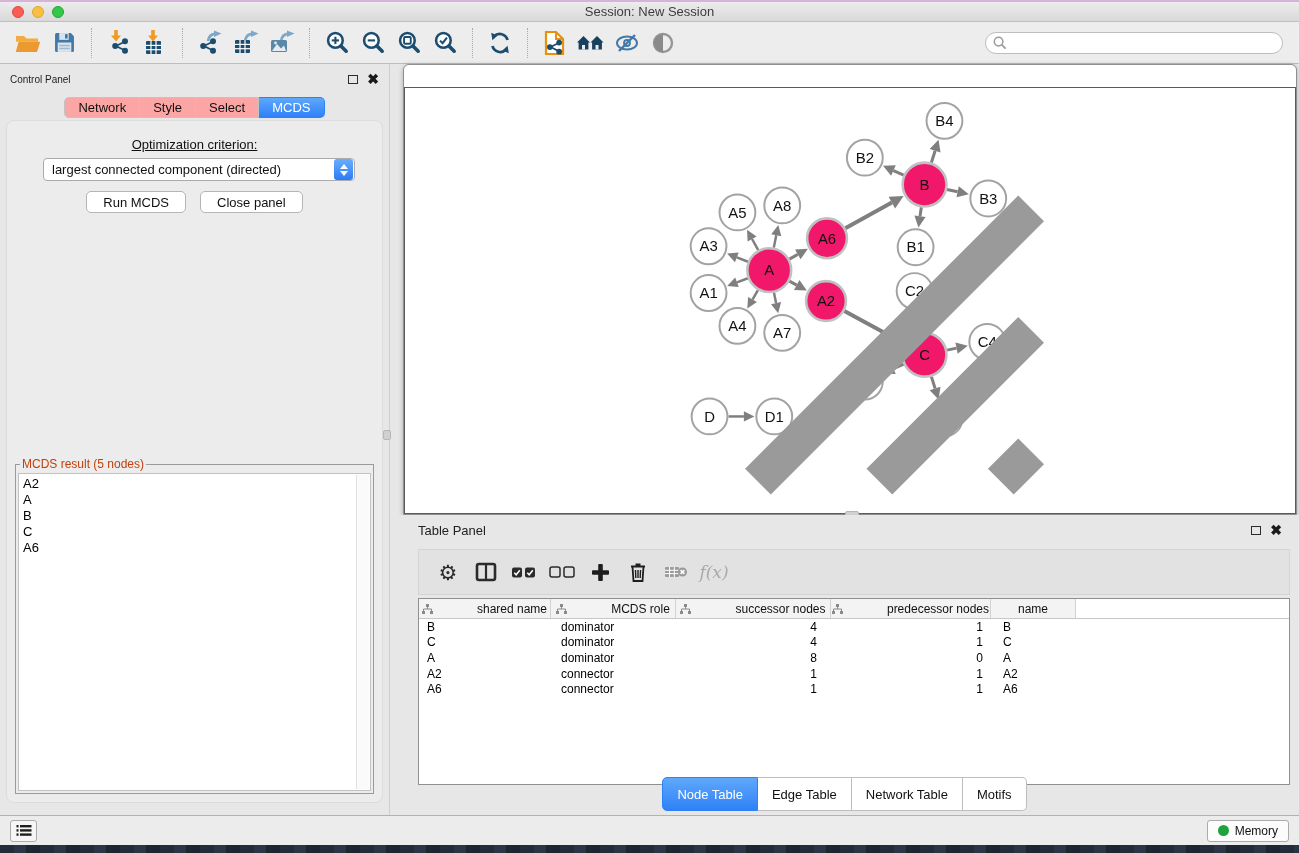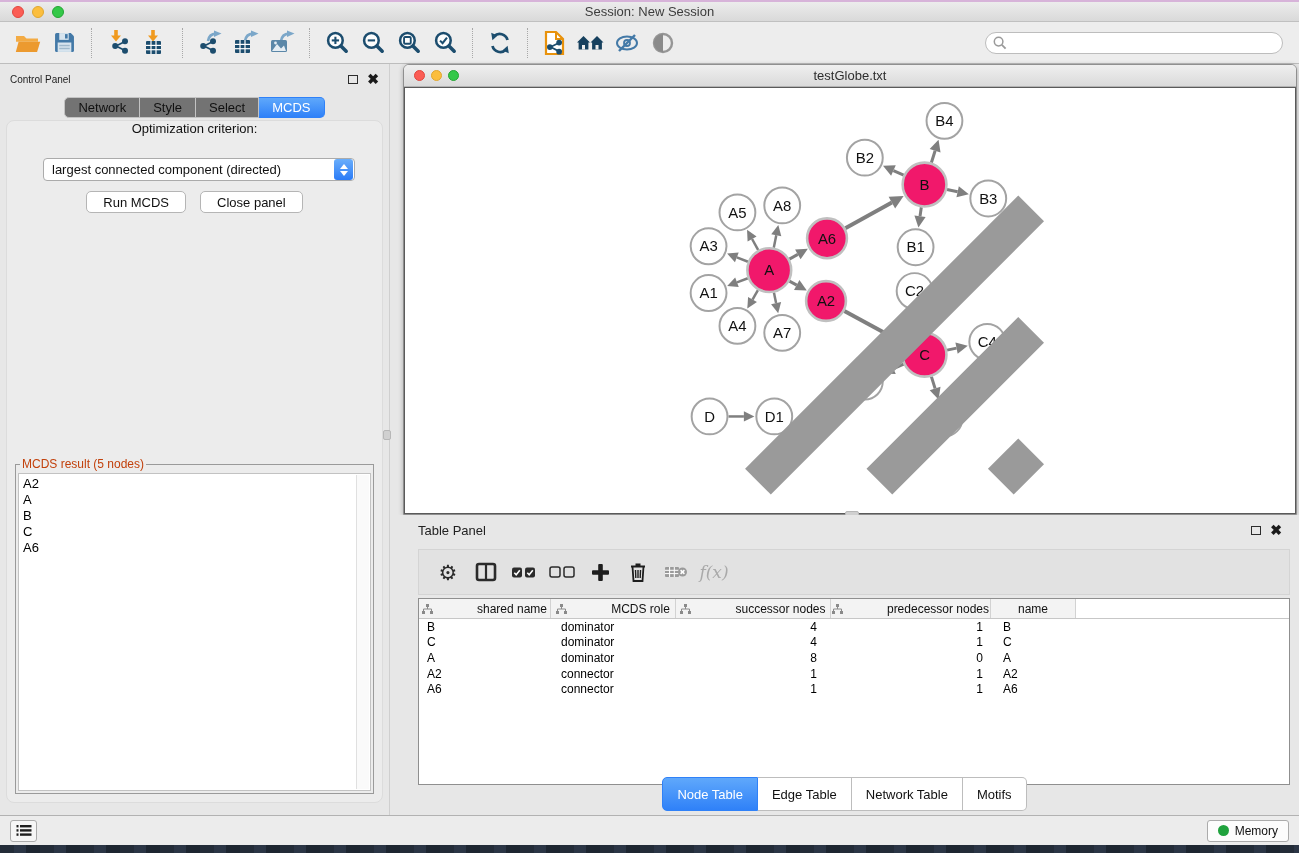--- a/index.html
+++ b/index.html
@@ -28,28 +28,28 @@
   .main { position:absolute; top:64px; left:0; right:0; bottom:38px; display:flex; background:#e7e7e7; }
 
   
   .control-panel { width:390px; position:relative; background:#e7e7e7; border-right:1px solid #cfcfcf; }
   .cp-header { height:30px; display:flex; align-items:center; padding:0 10px; }
   .cp-header .hdr-title { font-size:10px; color:#1e1e1e; }
   .hdr-icons { margin-left:auto; display:flex; align-items:center; gap:9px; }
   .float-icon { width:10px; height:9px; border:1.6px solid #2c2c2c; }
   .close-icon { font-size:14px; font-weight:bold; color:#1a1a1a; line-height:1; }
   .cp-tabs { display:flex; justify-content:center; margin-top:3px; position:relative; z-index:2; }
-  .cp-tab { height:21px; padding:0 13px; background:#737373; border:1px solid #c3c3c3; border-left:none;
+  .cp-tab { height:21px; padding:0 13px; background:#fca5a5; border:1px solid #c3c3c3; border-left:none;
             display:flex; align-items:center; font-size:13px; color:#111; }
   .cp-tab:first-child { border-left:1px solid #c3c3c3; border-radius:5px 0 0 5px; }
   .cp-tab:last-child { border-radius:0 5px 5px 0; }
   .cp-tab.active { background:linear-gradient(#5fa8fb,#2f81f8); border-color:#2f81f8; color:#fff; }
   .cp-box { position:absolute; left:6px; right:6px; top:56px; bottom:12px; background:#ececec;
             border:1px solid #dcdcdc; border-radius:8px; }
-  .opt-label { text-align:center; font-size:13px; color:#111; }
+  .opt-label { text-align:center; margin-top:16px; font-size:13px; color:#111;text-decoration:underline; }
   .select { position:absolute; left:36px; width:312px; top:37px; height:23px; background:#fff; border:1px solid #ababab;
             border-radius:4px; display:flex; align-items:center; }
   .select-value { flex:1; padding-left:8px; font-size:13px; color:#111; white-space:nowrap; overflow:hidden; }
   .select-stepper { width:19px; height:21px; border-radius:3px; background:linear-gradient(#6aaefb,#2a7bf7);
                     display:flex; flex-direction:column; align-items:center; justify-content:center; gap:2px; margin-right:1px;}
   .chev-up { width:0; height:0; border-left:4px solid transparent; border-right:4px solid transparent; border-bottom:5px solid #fff; }
   .chev-dn { width:0; height:0; border-left:4px solid transparent; border-right:4px solid transparent; border-top:5px solid #fff; }
   .cp-buttons { position:absolute; top:70px; left:0; right:0; display:flex; justify-content:center; gap:14px; }
   .btn { height:22px; padding:0 16px; background:#fff; border:1px solid #b5b5b5; border-radius:5px;
          font-size:13px; color:#111; display:flex; align-items:center; }
@@ -332,28 +332,20 @@
             <div class="result-item">B</div>
             <div class="result-item">C</div>
             <div class="result-item">A6</div>
           </div>
       </fieldset>
     </div>
   </div>
 
   <div class="right">
     <div class="net-window">
-      <div class="net-titlebar">
-        <div class="net-title">testGlobe.txt</div>
-        <div class="lights">
-          <div class="light red"></div>
-          <div class="light yellow"></div>
-          <div class="light green"></div>
-        </div>
-      </div>
       <div class="net-canvas">
         <svg viewBox="0 0 892 427" preserveAspectRatio="xMinYMin meet">
             <line x1="354.8892211130393" y1="162.86171326738372" x2="348.73385895879574" y2="151.70511936281721" stroke="#7F7F7F" stroke-width="2.5"></line>
             <polygon points="343.6615468582267,142.51155368053588 353.2430840315337,149.21727104682384 344.22463388605775,154.1929676788106" fill="#7F7F7F"></polygon>
             <line x1="370.51067110817826" y1="160.44664445910882" x2="373.0184578782854" y2="147.90771060857307" stroke="#7F7F7F" stroke-width="2.5"></line>
             <polygon points="375.07767729723633,137.6116135138184 378.06844835809363,148.9177087045347 367.9684673984772,146.89771251261143" fill="#7F7F7F"></polygon>
             <line x1="344.59698311096014" y1="174.57914089611546" x2="333.3822615267702" y2="170.1667914203686" stroke="#7F7F7F" stroke-width="2.5"></line>
             <polygon points="323.61131903394767,166.3224861772909 335.2678017174226,165.37437676912708 331.4967213361178,174.95920607161014" fill="#7F7F7F"></polygon>
             <line x1="344.4789624129428" y1="191.11448958200518" x2="333.53876723501065" y2="195.2394812064714" stroke="#7F7F7F" stroke-width="2.5"></line>
             <polygon points="323.71394572787585,198.9439221026042 331.72182717643125,190.42064018154338 335.35570729359006,200.05832223139942" fill="#7F7F7F"></polygon>

